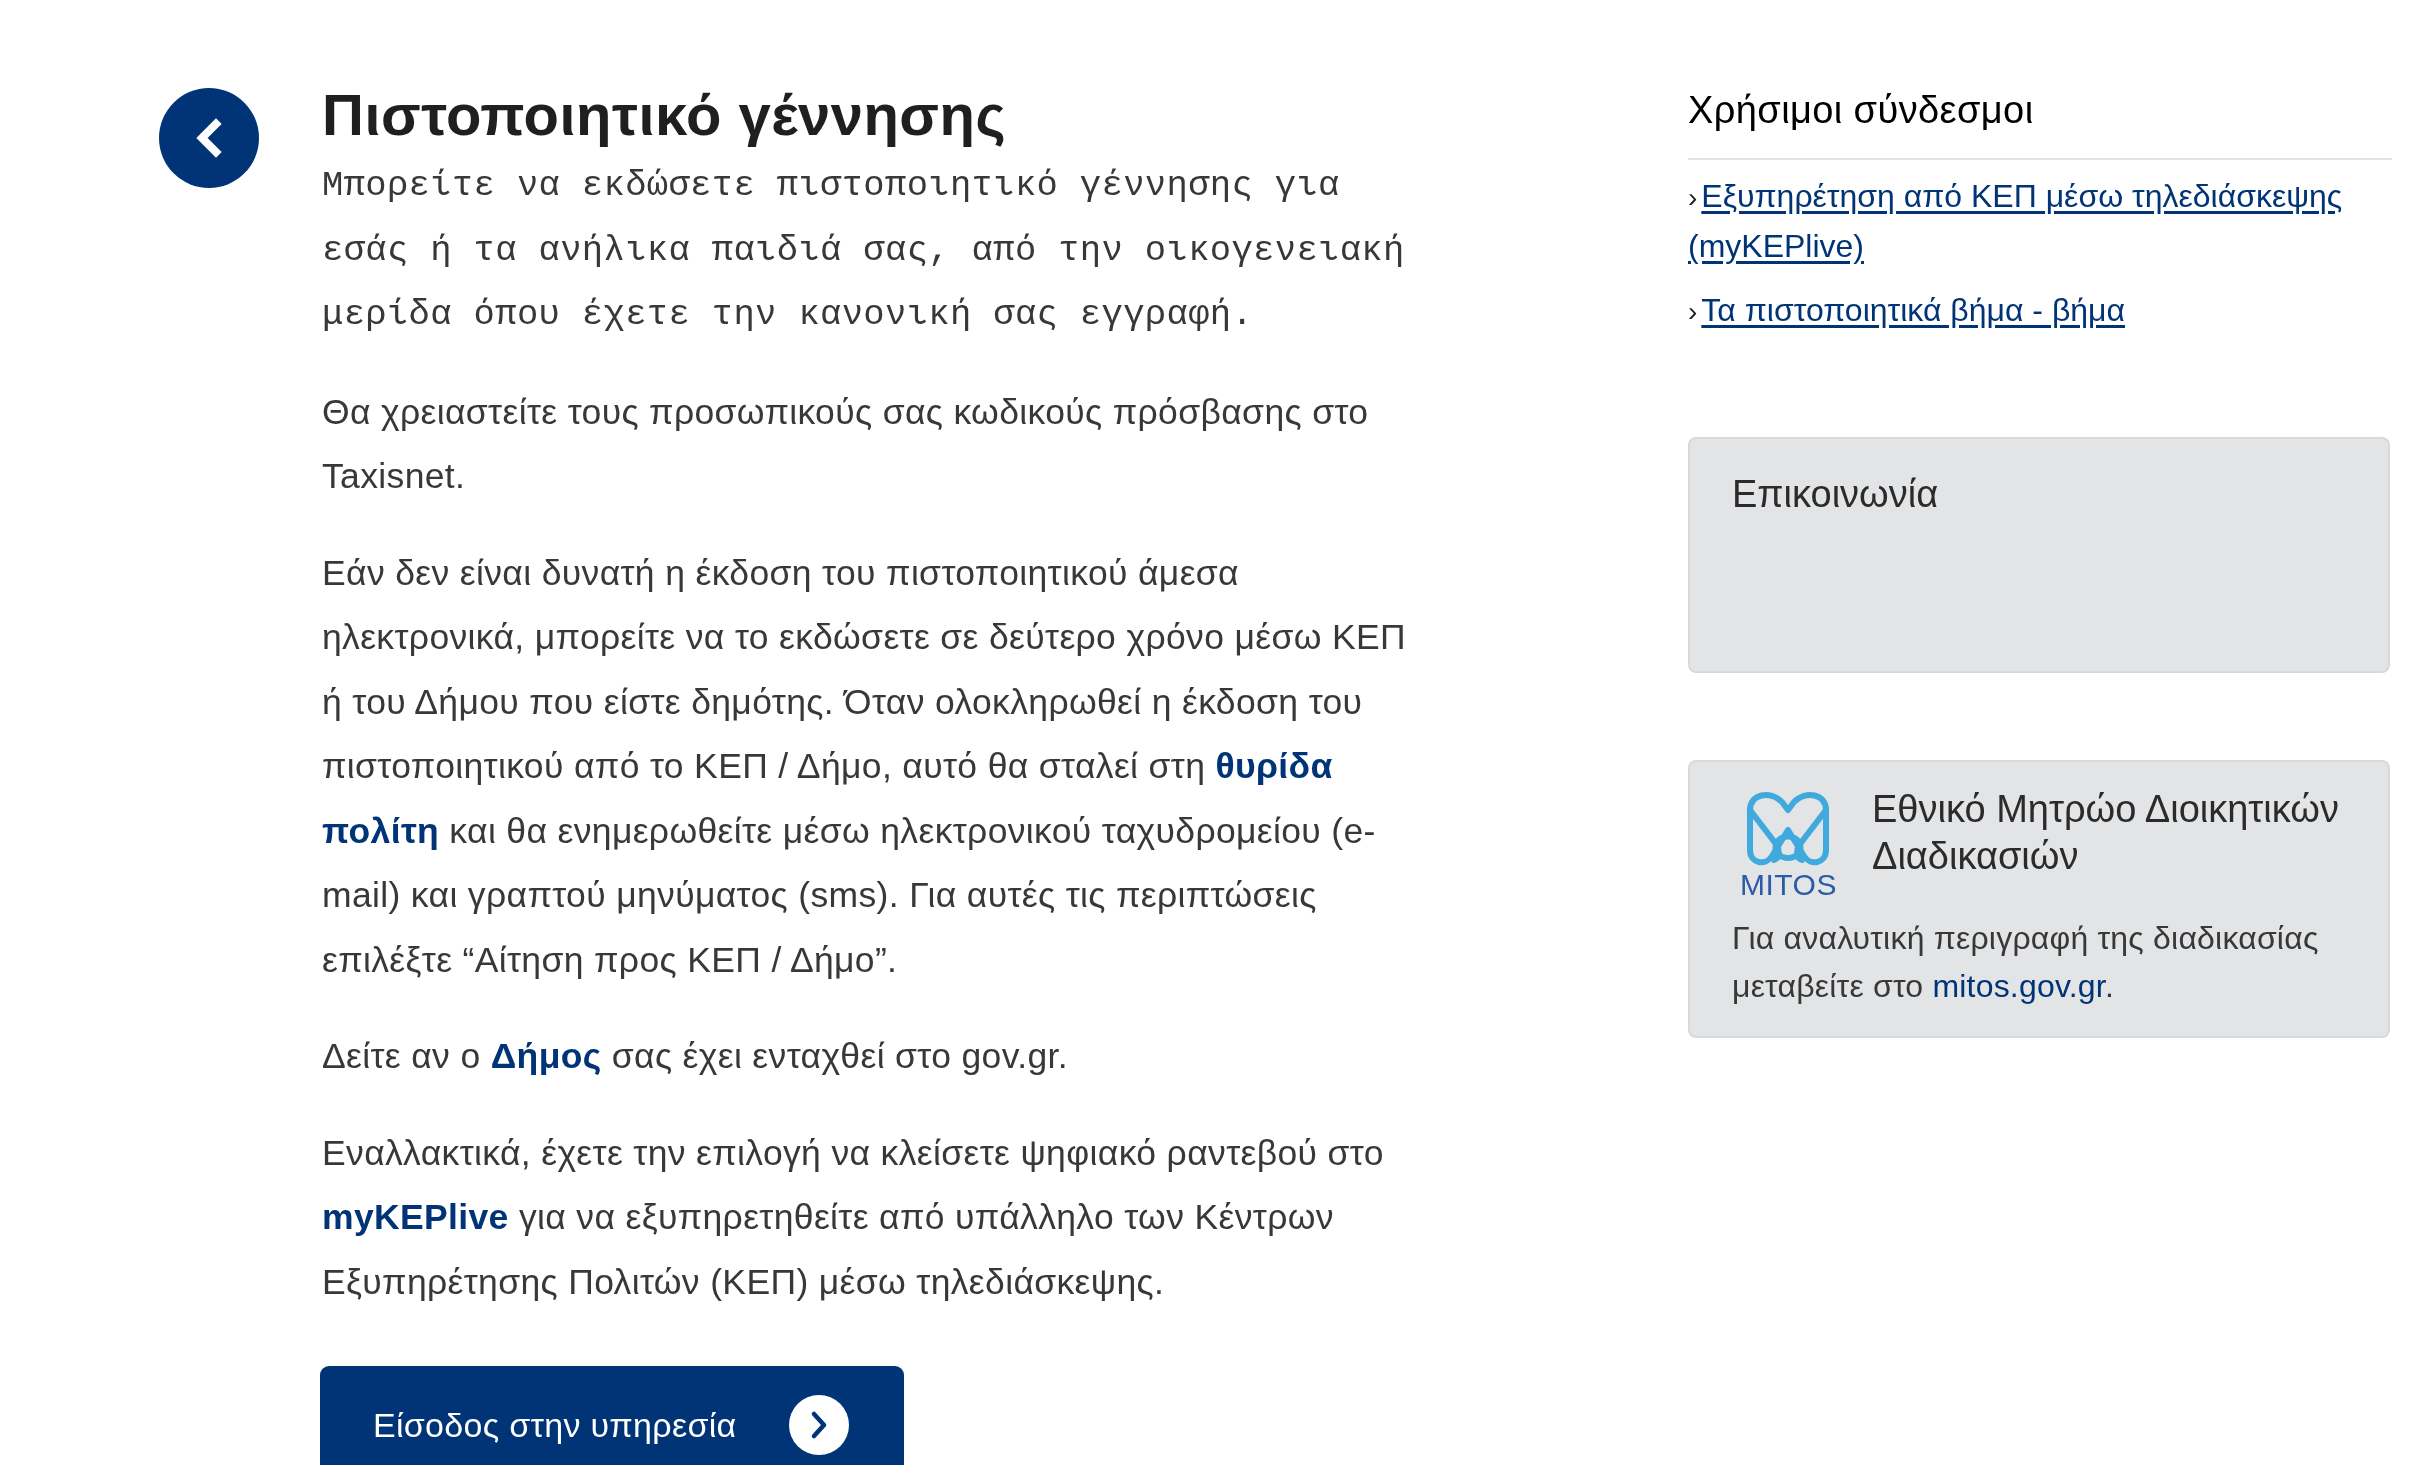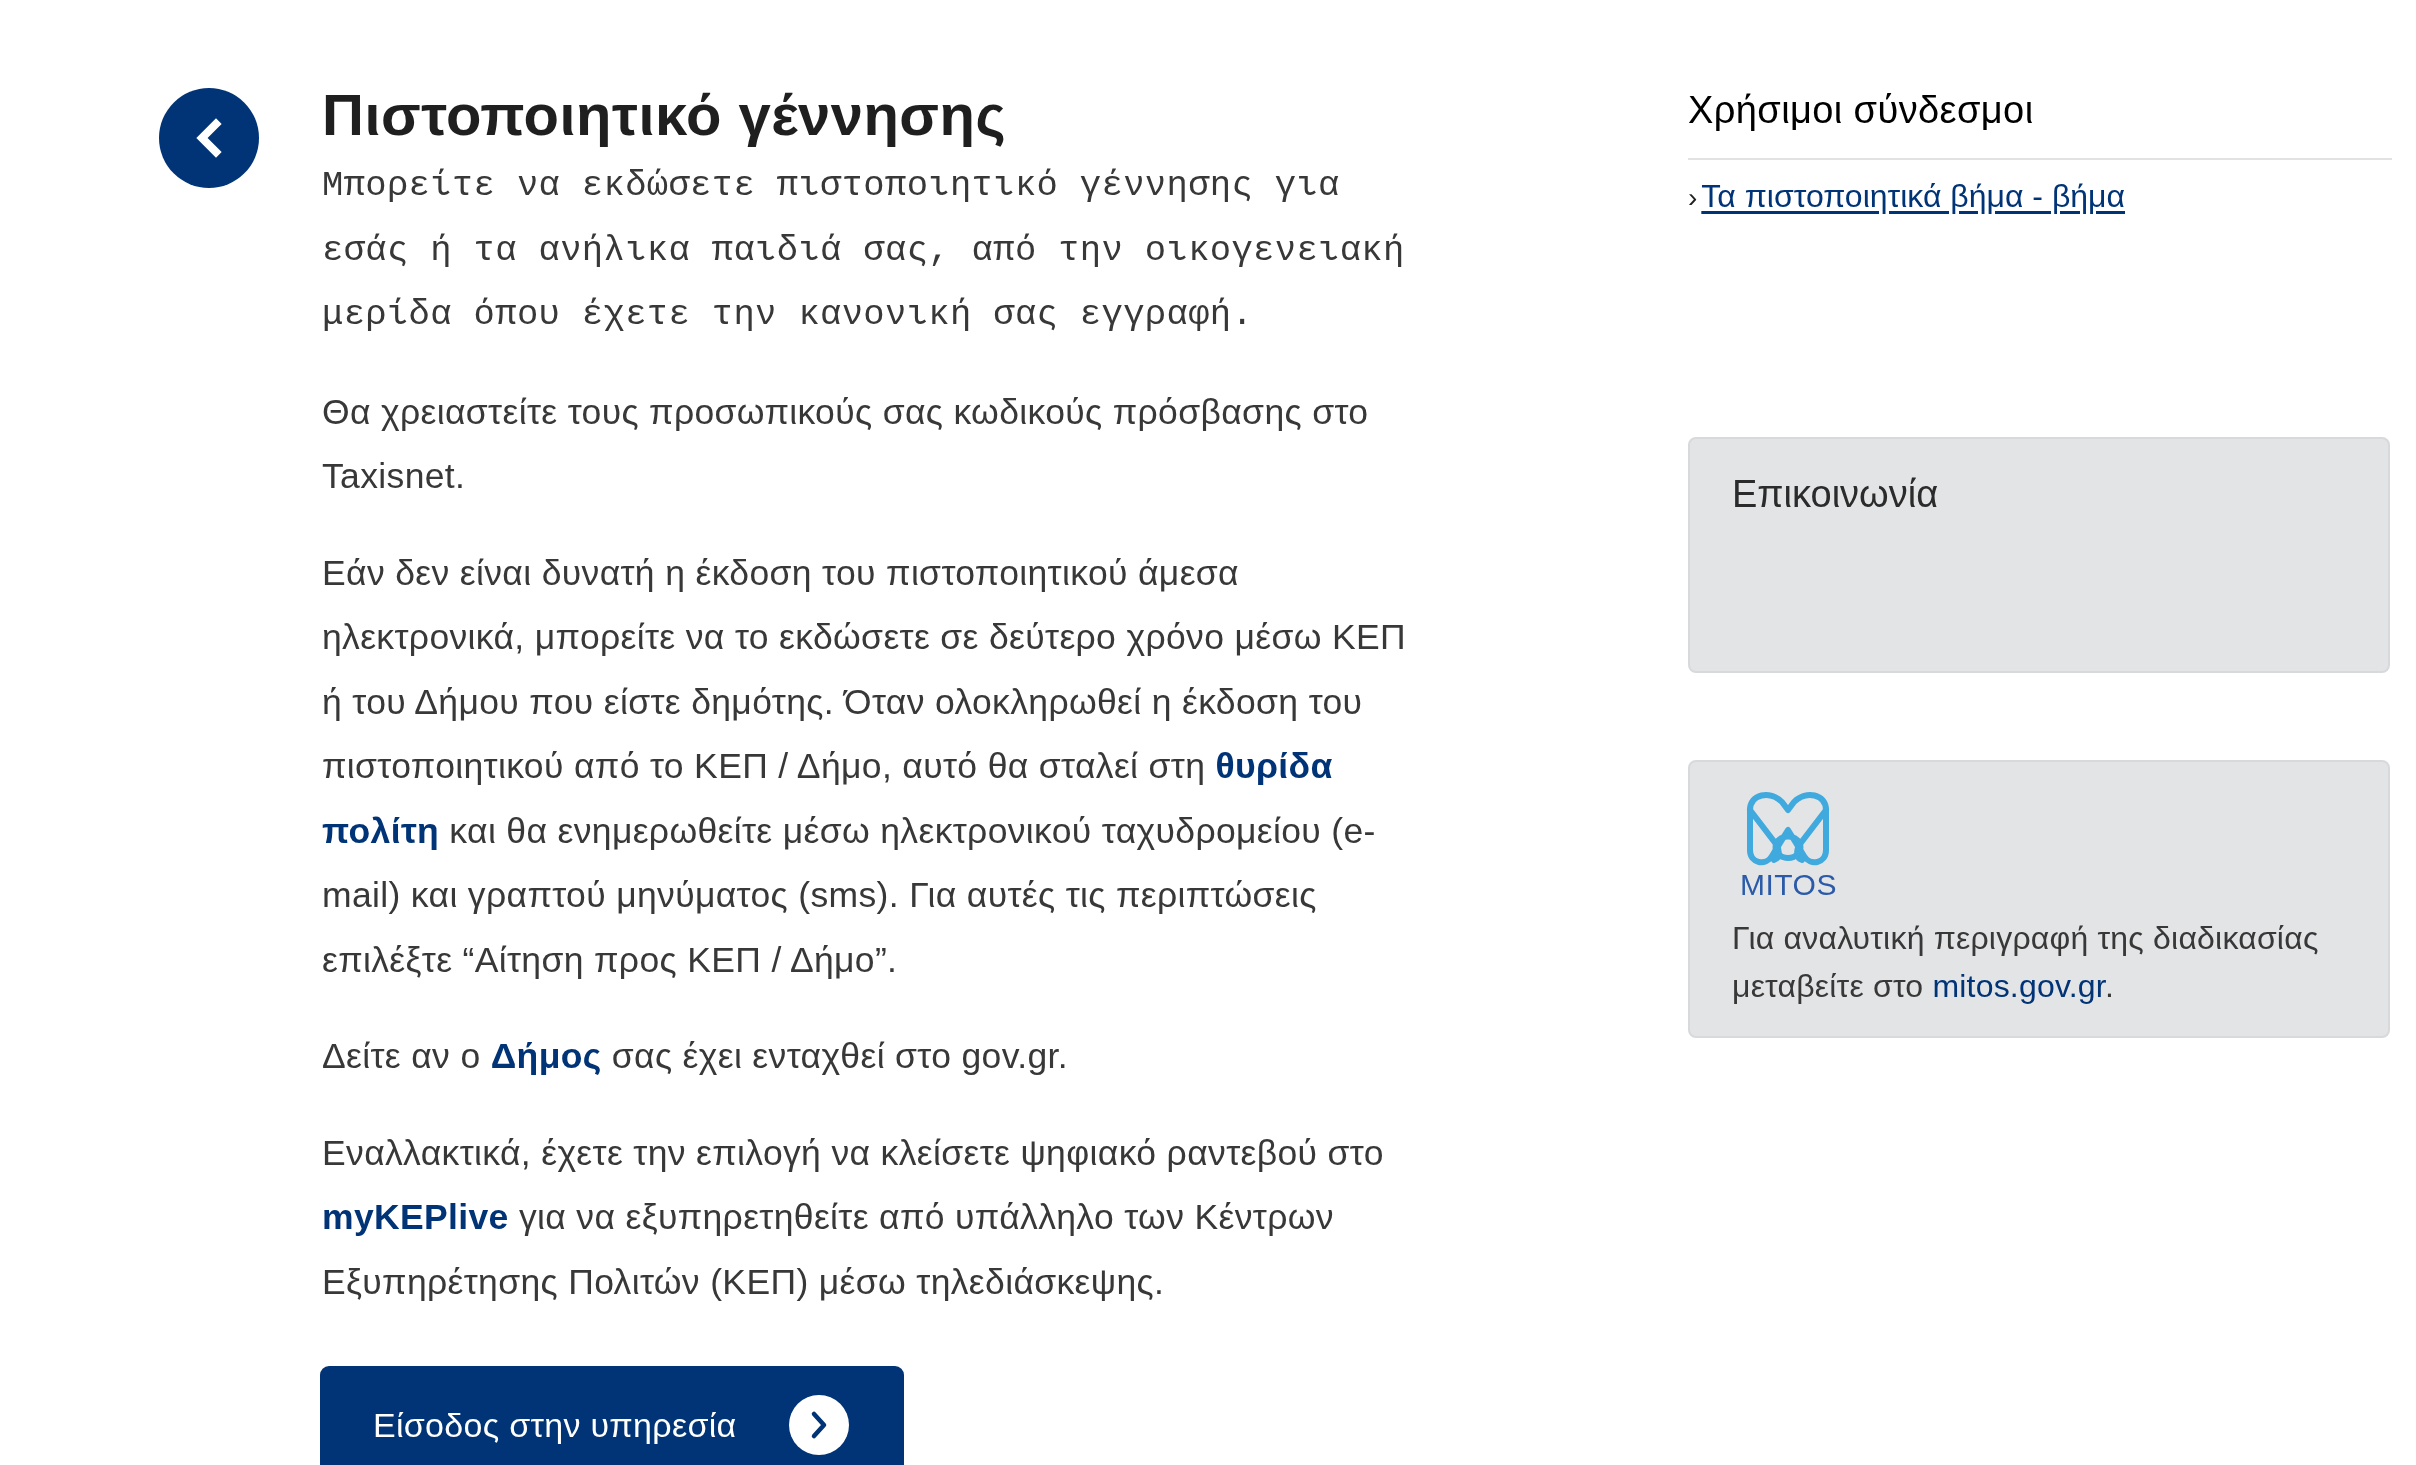--- a/index.html
+++ b/index.html
@@ -69,34 +69,36 @@
     <svg width="24" height="30" viewBox="0 0 24 30">
       <polyline points="7,4 17,15 7,26" fill="none" stroke="#003476" stroke-width="4.5" stroke-linecap="round" stroke-linejoin="round"></polyline>
     </svg>
   </span>
 </div>
 
 <div class="side">
   <h2 class="side-title">Χρήσιμοι σύνδεσμοι</h2>
   <div class="side-divider"></div>
   <ul class="side-links">
+    <li><span class="chev">›</span><a>Εξυπηρέτηση από ΚΕΠ μέσω τηλεδιάσκεψης (myKEPlive)</a></li>
     <li><span class="chev">›</span><a>Τα πιστοποιητικά βήμα - βήμα</a></li>
   </ul>
 </div>
 
 <div class="box contact">
   <h3 class="box-title">Επικοινωνία</h3>
 </div>
 
 <div class="box mitos">
   <div class="mitos-logo">
     <svg width="96" height="80" viewBox="0 0 96 80">
       <g fill="none" stroke="#40a9de" stroke-width="6" stroke-linecap="round" stroke-linejoin="round">
         <path d="M10,22 C10,6 30,2 42,14 L48,22 L54,14 C66,2 86,6 86,22 L86,62 C86,76 70,78 64,68 L48,42 L32,68 C26,78 10,76 10,62 Z"></path>
         <path d="M10,22 L36,56 C40,62 40,70 34,72"></path>
         <path d="M86,22 L60,56 C56,62 56,70 62,72"></path>
         <path d="M36,56 C40,46 56,46 60,56 C62,64 56,70 48,70 C40,70 34,64 36,56 Z"></path>
       </g>
     </svg>
     <div class="mitos-word">MITOS</div>
   </div>
+  <h3 class="mitos-title" style="width:480px;">Εθνικό Μητρώο Διοικητικών Διαδικασιών</h3>
   <p class="box-text"><span>Για αναλυτική περιγραφή της διαδικασίας μεταβείτε στο </span><a>mitos.gov.gr</a><span>.</span></p>
 </div>
 
 </body></html>

